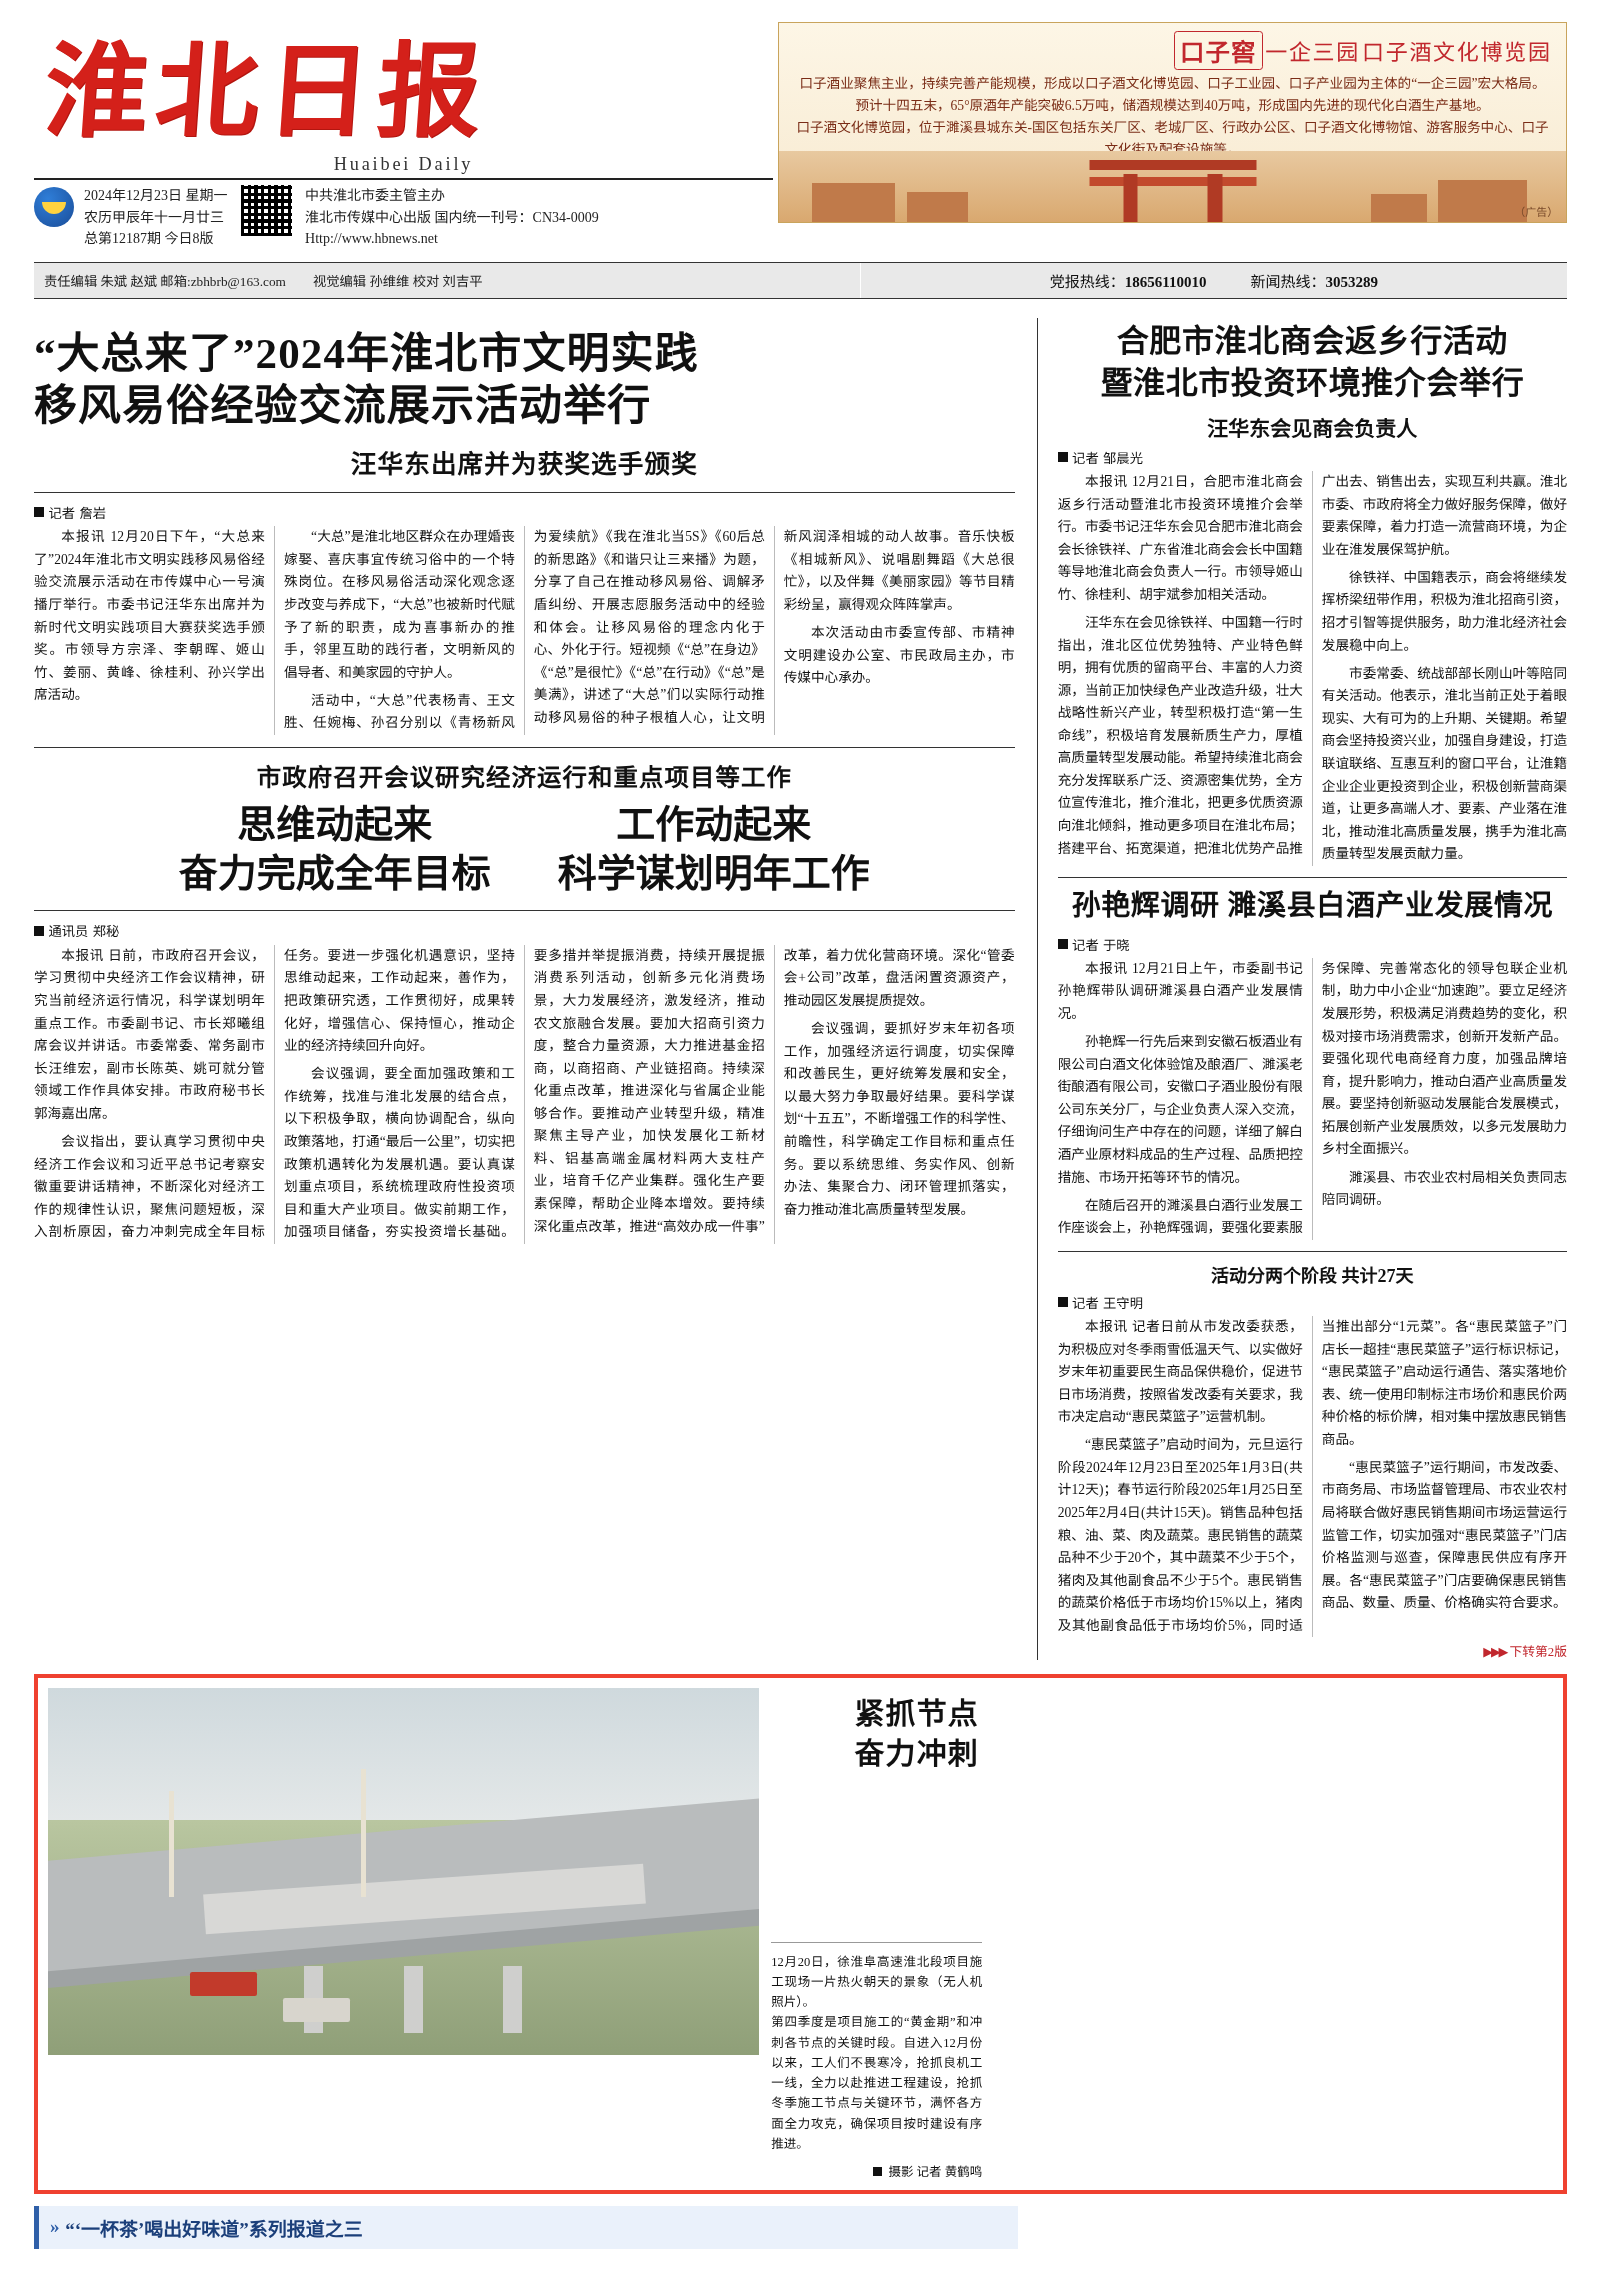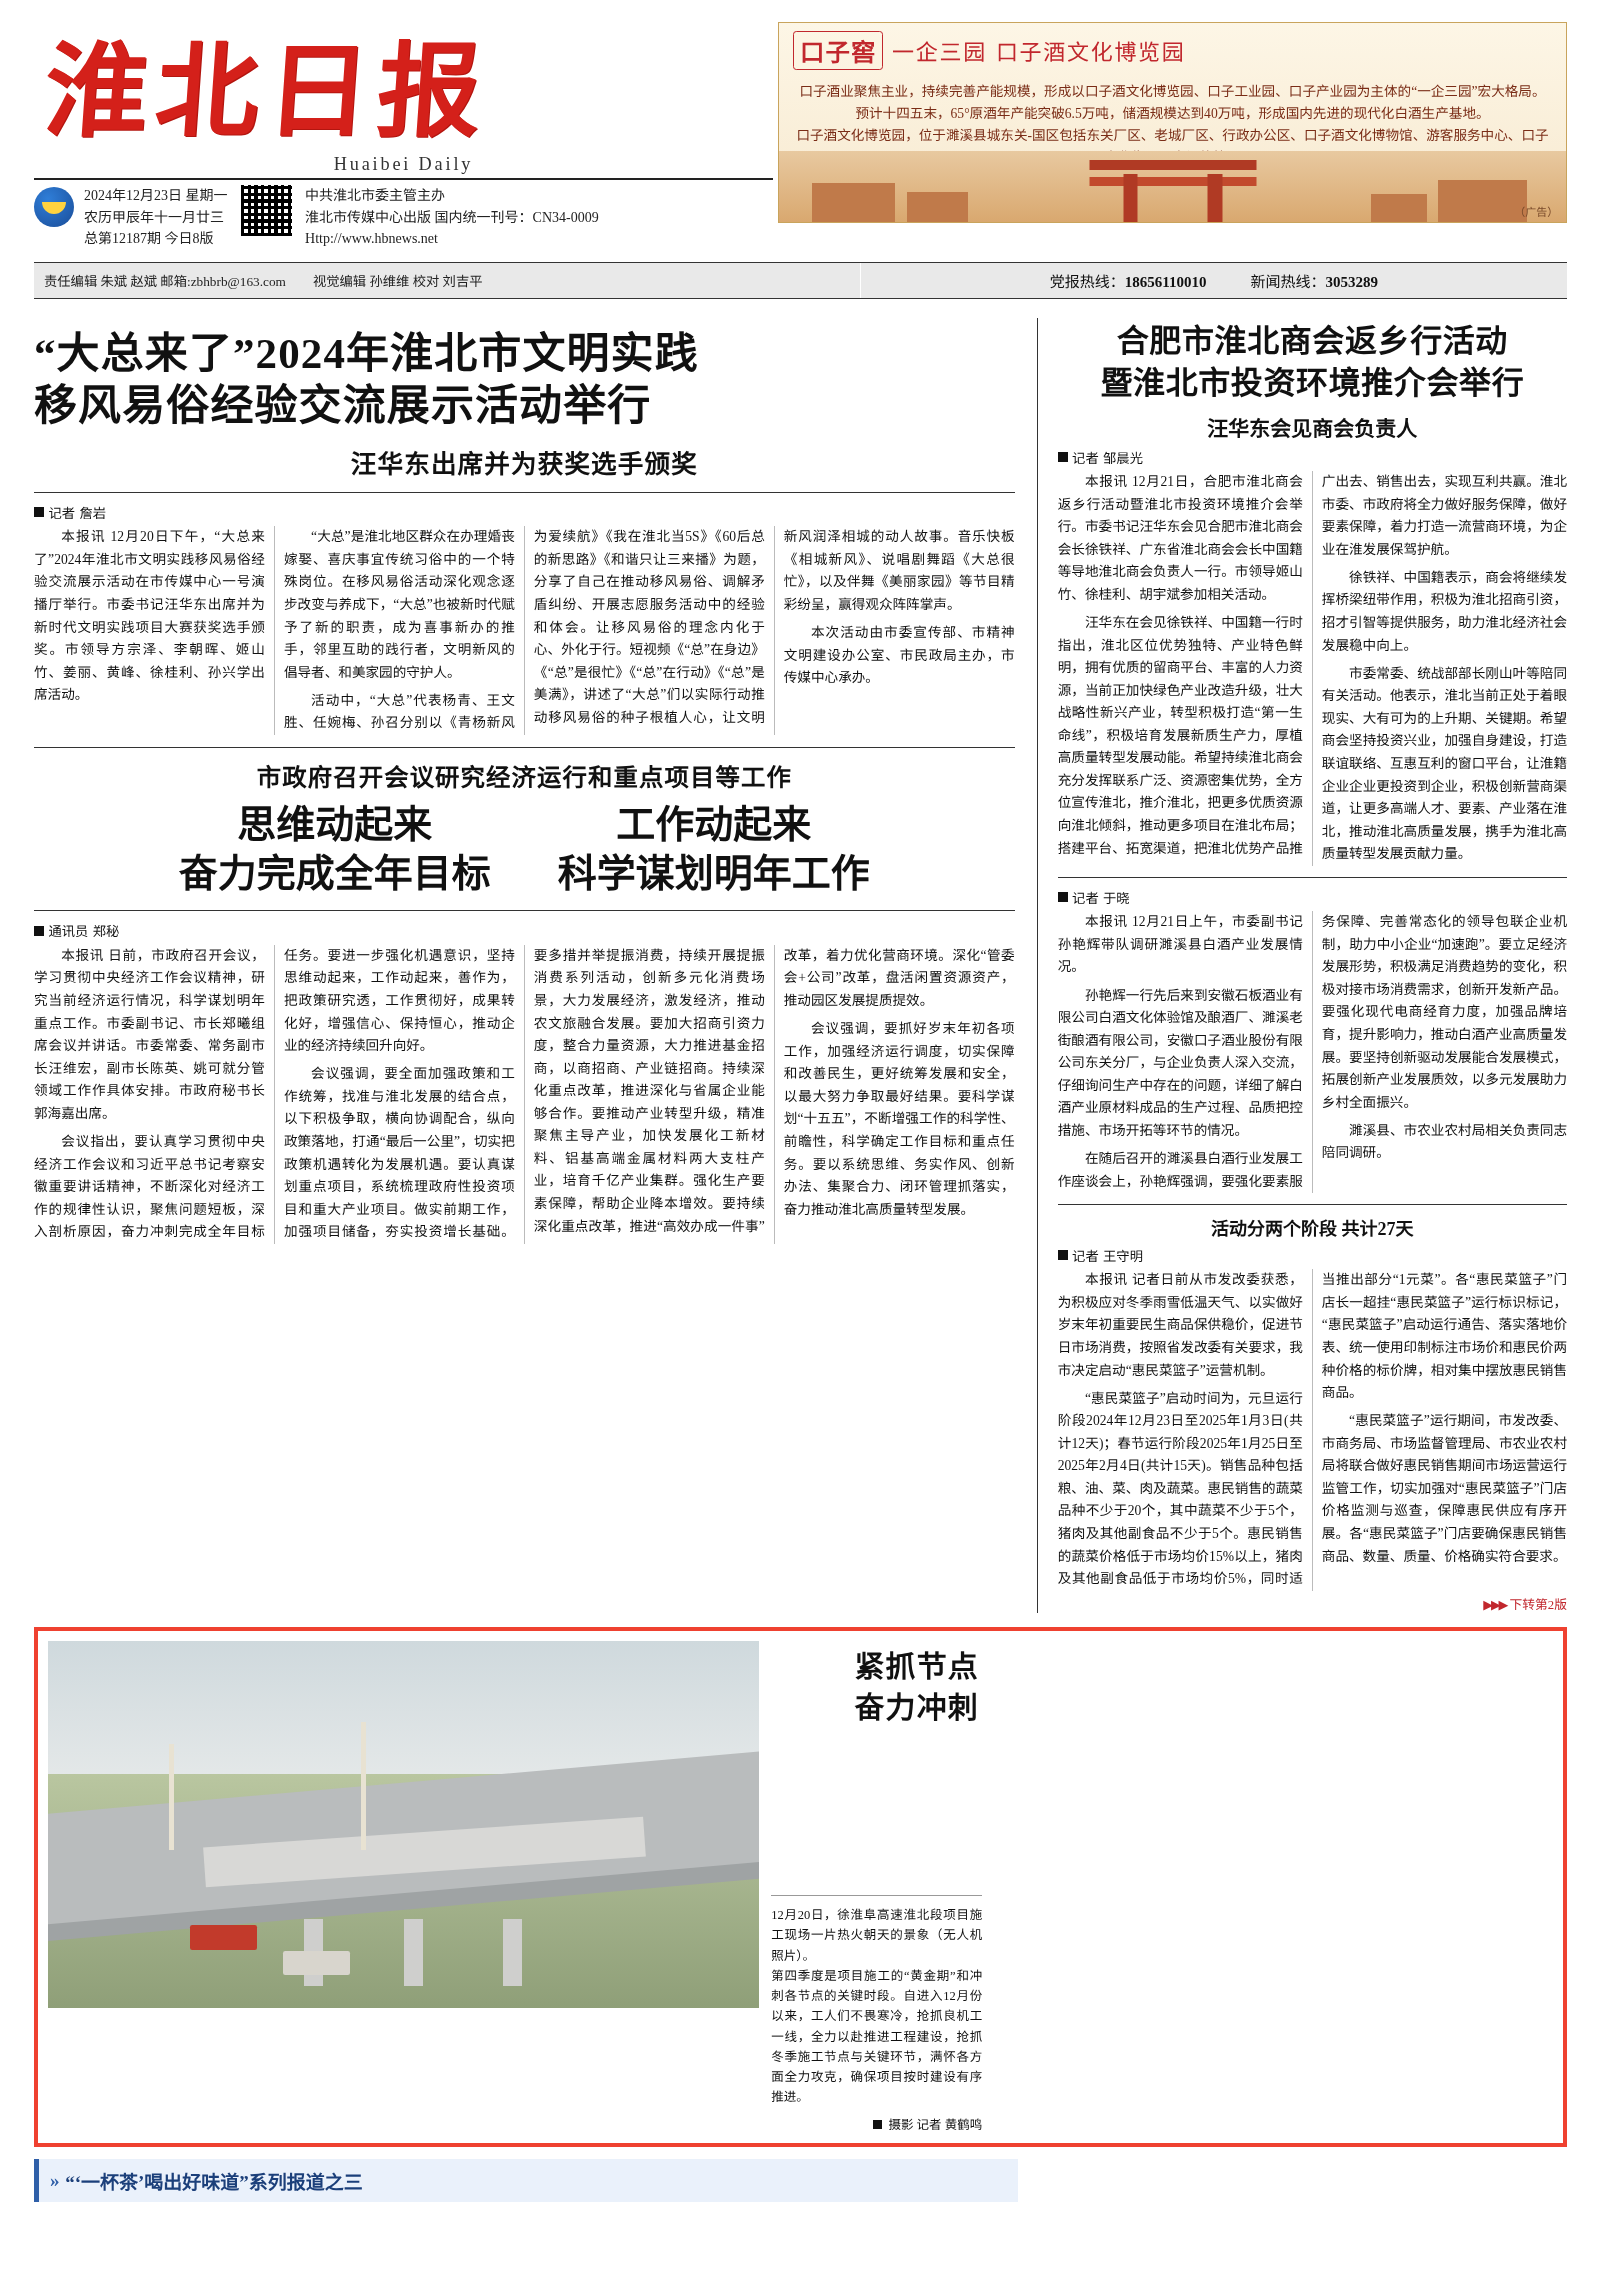--- a/index.html
+++ b/index.html
@@ -33,21 +33,21 @@
   .mast-dates{font-size:14px;line-height:1.55;color:#222;white-space:nowrap;}
   .qr{width:51px;height:51px;background:
      repeating-linear-gradient(0deg,#000 0 3.3px,#fff 3.3px 6.7px),
      repeating-linear-gradient(90deg,#000 0 3.3px,transparent 3.3px 6.7px);
      background-blend-mode:multiply;margin:0 3.3px;flex:0 0 auto;}
   .mast-org{font-size:14px;line-height:1.55;color:#222;white-space:nowrap;}
 
   
   .ad{width:789px;border:1.1px solid #c9a45c;background:linear-gradient(180deg,#fdf6e6,#f7e9cf);
     position:relative;box-sizing:border-box;padding:7.8px 14.4px 5.6px 14.4px;overflow:hidden;height:201px;}
-  .ad-head{display:flex;align-items:center;justify-content:flex-start;gap:9px;margin-bottom:11px;}
+  .ad-head{display:flex;align-items:center;justify-content:flex-end;gap:2px;margin-bottom:3px;}
   .ad-brand{font-size:24.4px;font-weight:bold;color:#c1272d;letter-spacing:1.1px;
     border:1.7px solid #c1272d;padding:1.1px 5.6px;border-radius:3.3px;}
   .ad-head-txt{font-size:22px;font-weight:normal;color:#c1272d;letter-spacing:1.7px;}
   .ad-body{font-size:13.6px;line-height:1.62;color:#7a2c16;text-align:center;}
   .ad-strip{position:absolute;left:0;right:0;bottom:0;height:71px;
     background:linear-gradient(180deg,#e8c9a0,#d9a86f);}
   .ad-strip .gate{position:absolute;left:50%;bottom:0;transform:translateX(-50%);
     width:167px;height:62px;background:
       linear-gradient(180deg,#b03a24 0 10px,transparent 10px),
       linear-gradient(180deg,transparent 0 16.7px,#c24a2d 16.7px 25.6px,transparent 25.6px);
@@ -227,20 +227,22 @@
       </div>
       <div class="cols2 body-txt">
         <p>本报讯  12月21日，合肥市淮北商会返乡行活动暨淮北市投资环境推介会举行。市委书记汪华东会见合肥市淮北商会会长徐铁祥、广东省淮北商会会长中国籍等导地淮北商会负责人一行。市领导姬山竹、徐桂利、胡宇斌参加相关活动。</p>
         <p>汪华东在会见徐铁祥、中国籍一行时指出，淮北区位优势独特、产业特色鲜明，拥有优质的留商平台、丰富的人力资源，当前正加快绿色产业改造升级，壮大战略性新兴产业，转型积极打造“第一生命线”，积极培育发展新质生产力，厚植高质量转型发展动能。希望持续淮北商会充分发挥联系广泛、资源密集优势，全方位宣传淮北，推介淮北，把更多优质资源向淮北倾斜，推动更多项目在淮北布局；搭建平台、拓宽渠道，把淮北优势产品推广出去、销售出去，实现互利共赢。淮北市委、市政府将全力做好服务保障，做好要素保障，着力打造一流营商环境，为企业在淮发展保驾护航。</p>
         <p>徐铁祥、中国籍表示，商会将继续发挥桥梁纽带作用，积极为淮北招商引资，招才引智等提供服务，助力淮北经济社会发展稳中向上。</p>
         <p>市委常委、统战部部长刚山叶等陪同有关活动。他表示，淮北当前正处于着眼现实、大有可为的上升期、关键期。希望商会坚持投资兴业，加强自身建设，打造联谊联络、互惠互利的窗口平台，让淮籍企业企业更投资到企业，积极创新营商渠道，让更多高端人才、要素、产业落在淮北，推动淮北高质量发展，携手为淮北高质量转型发展贡献力量。</p>
       </div>
 
       <div class="r-rule"></div>
 
+      <div class="r-head" style="font-size:29px">孙艳辉调研
+濉溪县白酒产业发展情况</div>
       <div class="byline" style="margin-top:10px">
         <span class="sq"></span>
         <span>记者</span>
         <span>于晓</span>
       </div>
       <div class="cols2 body-txt">
         <p>本报讯  12月21日上午，市委副书记孙艳辉带队调研濉溪县白酒产业发展情况。</p>
         <p>孙艳辉一行先后来到安徽石板酒业有限公司白酒文化体验馆及酿酒厂、濉溪老街酿酒有限公司，安徽口子酒业股份有限公司东关分厂，与企业负责人深入交流，仔细询问生产中存在的问题，详细了解白酒产业原材料成品的生产过程、品质把控措施、市场开拓等环节的情况。</p>
         <p>在随后召开的濉溪县白酒行业发展工作座谈会上，孙艳辉强调，要强化要素服务保障、完善常态化的领导包联企业机制，助力中小企业“加速跑”。要立足经济发展形势，积极满足消费趋势的变化，积极对接市场消费需求，创新开发新产品。要强化现代电商经育力度，加强品牌培育，提升影响力，推动白酒产业高质量发展。要坚持创新驱动发展能合发展模式，拓展创新产业发展质效，以多元发展助力乡村全面振兴。</p>
         <p>濉溪县、市农业农村局相关负责同志陪同调研。</p>

